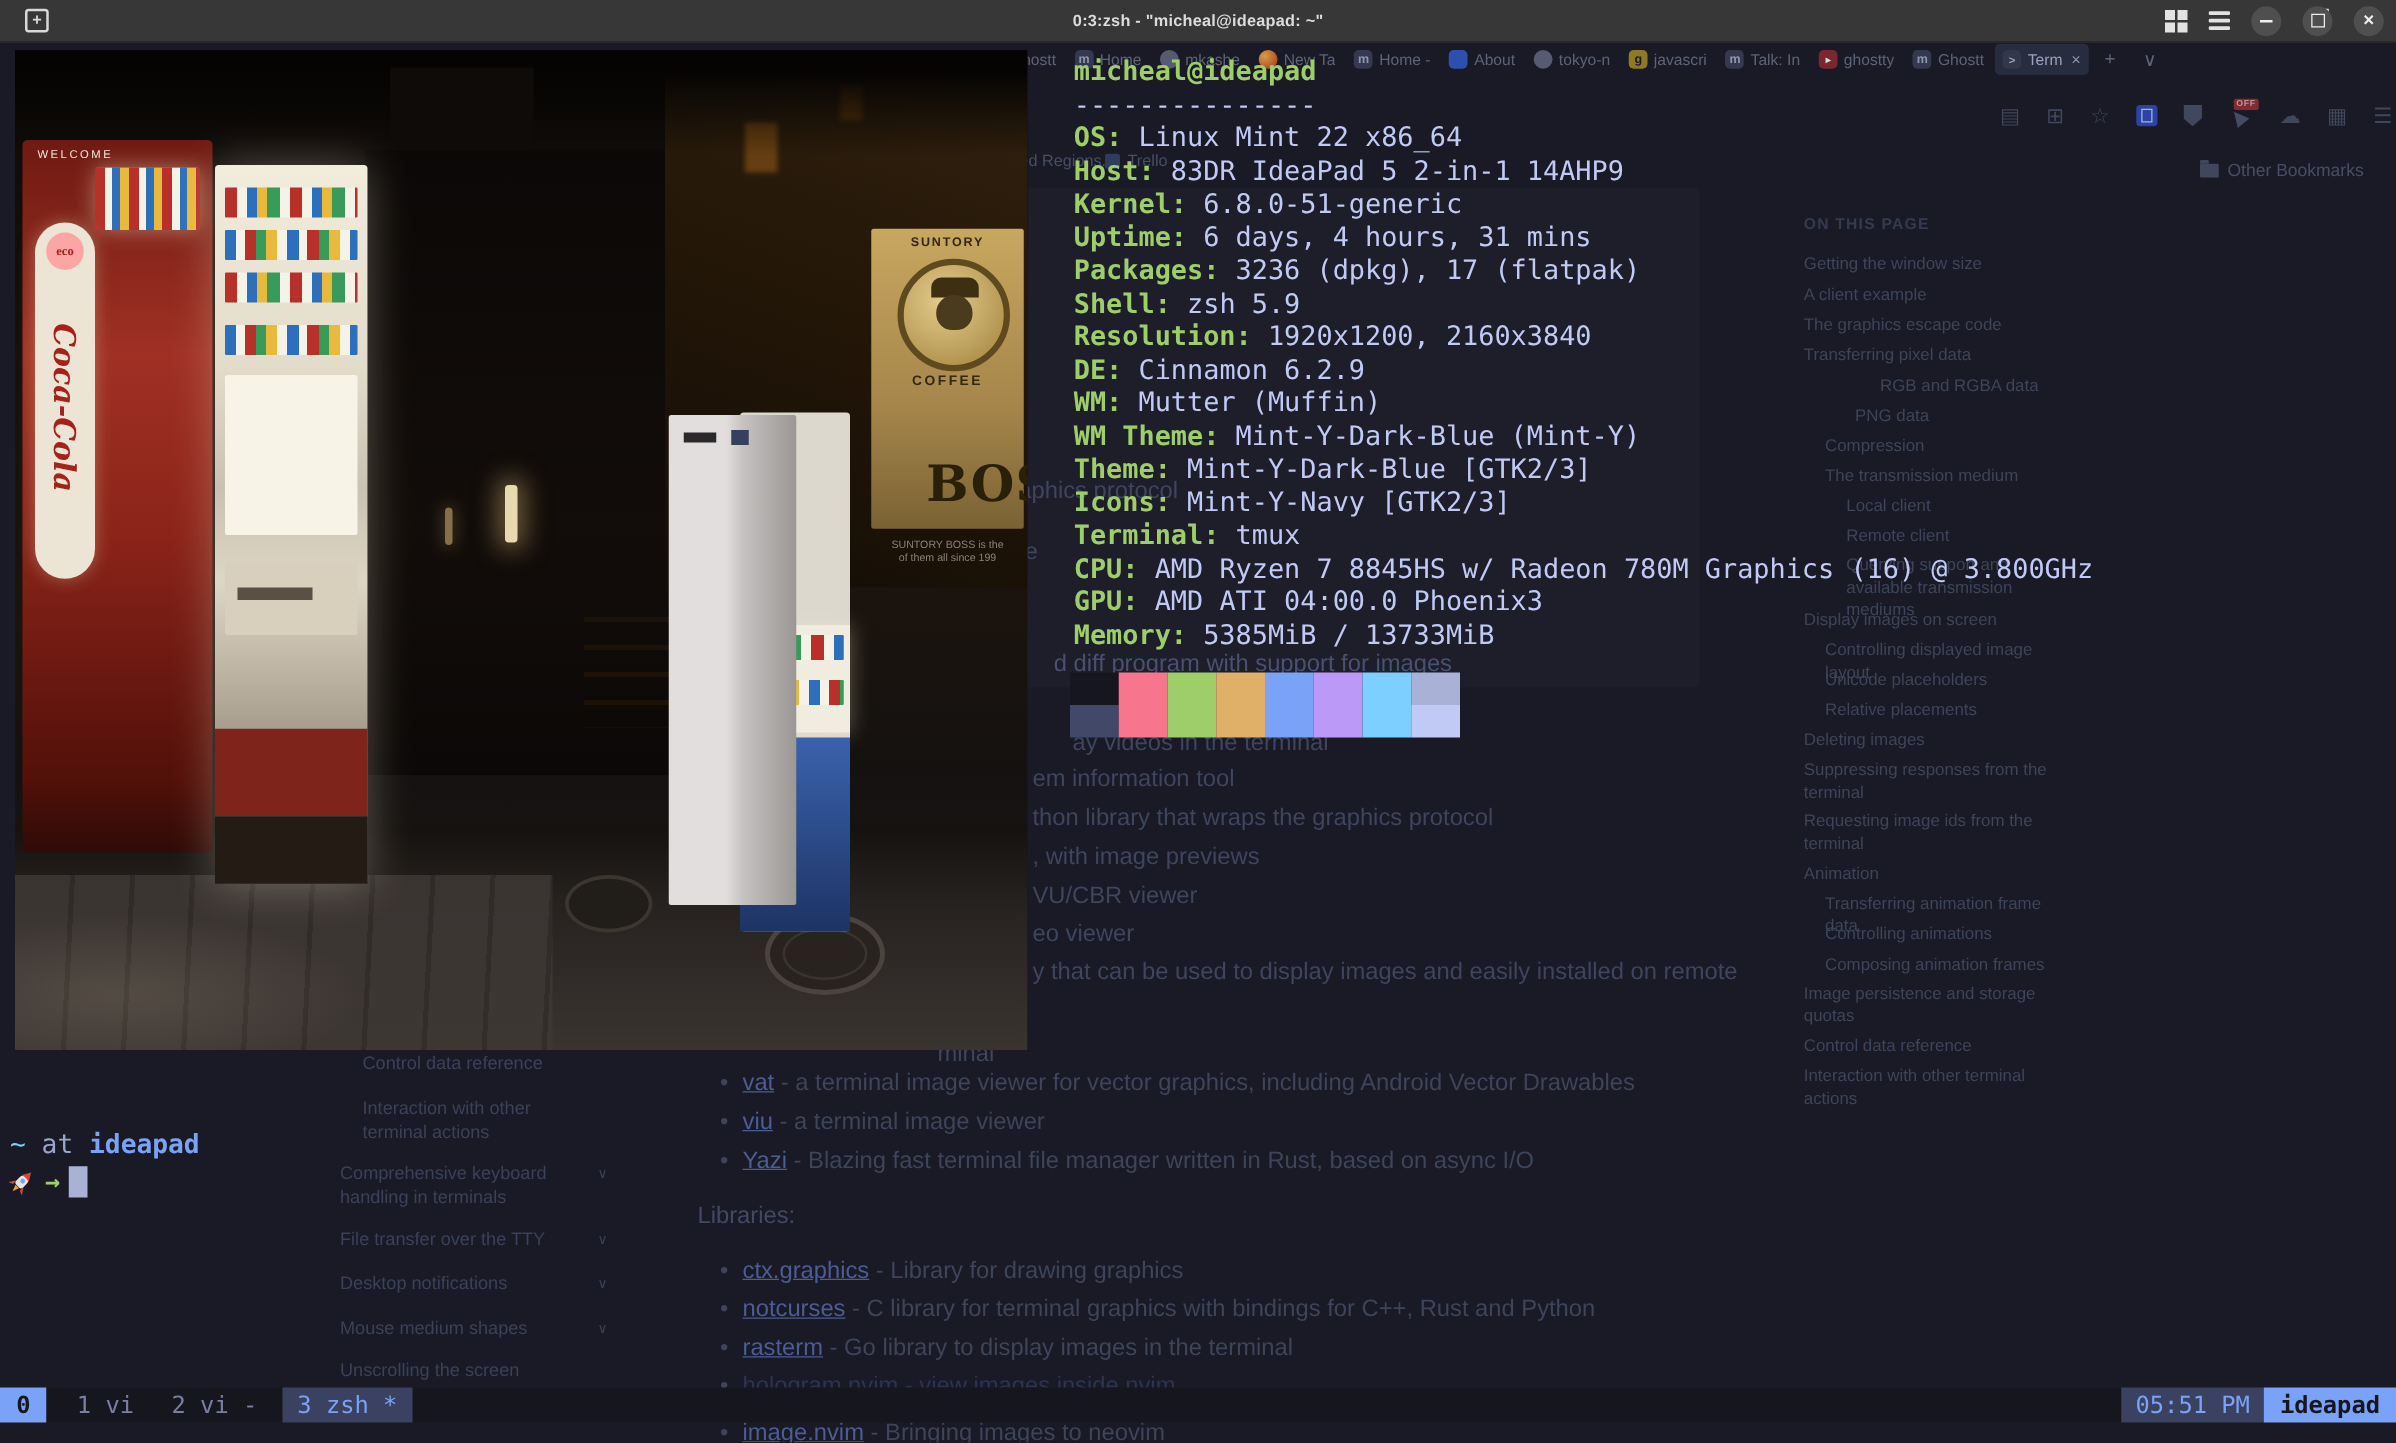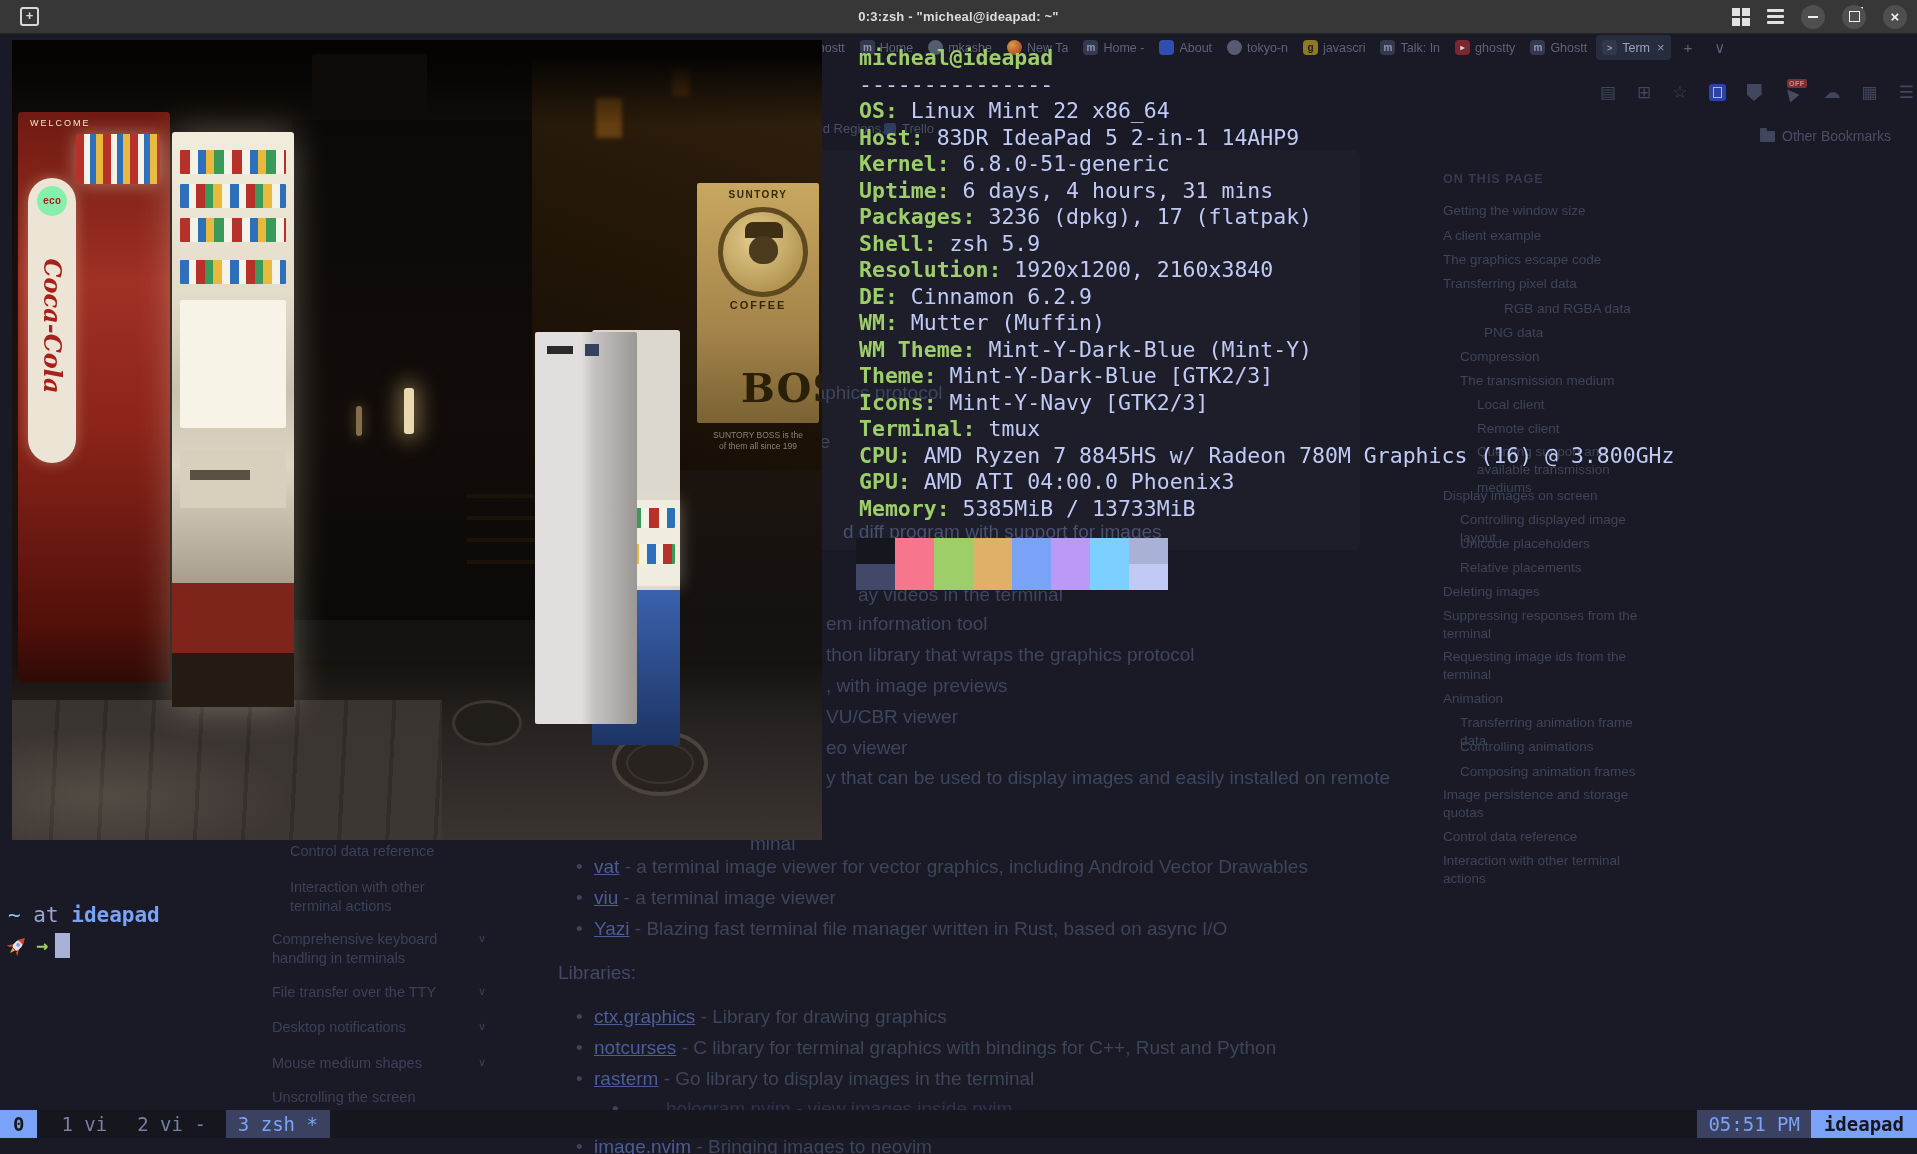--- a/index.html
+++ b/index.html
@@ -63,21 +63,21 @@
   .folder{width:15px;height:11px;background:#40465c;border-radius:1px;position:relative;}
   .folder:before{content:"";position:absolute;left:0;top:-3px;width:7px;height:3px;background:#40465c;
     border-radius:1px 1px 0 0;}
   .embedglow{position:absolute;left:800px;top:150px;width:560px;height:400px;
     background:rgba(210,220,255,0.022);border-radius:6px;}
   .bfrag{position:absolute;color:#3f455e;font-size:19px;white-space:nowrap;}
   .bfrag.bright{color:#4a5070;}
   .citem{position:absolute;left:558px;color:#3e4459;font-size:19px;white-space:nowrap;}
   .citem .bullet{display:inline-block;width:18px;color:#3e4459;}
   .citem .clink{color:#4c5c94;text-decoration:underline;}
-  .citem.dim,.citem.dim .clink{color:#2e3450;margin-left:36px;}
+  .citem.dim,.citem.dim .clink{color:#2e3450;}
   .citem.heading{color:#434965;}
   .bside{position:absolute;color:#3c415a;font-size:14.5px;width:170px;line-height:19px;}
   .bside.ind{left:290px;}
   .bchev{position:absolute;left:478px;color:#3c415a;font-size:11px;}
   .toc-h{position:absolute;left:1443px;top:172px;color:#353a50;font-size:12.5px;font-weight:700;
     letter-spacing:1px;}
   .titem{position:absolute;color:#3e4459;font-size:13.5px;line-height:18px;}
 
   
   .terminal{position:absolute;inset:0;z-index:10;font-family:"DejaVu Sans Mono",monospace;}
@@ -103,23 +103,23 @@
   .ph-coke .welcome{position:absolute;left:12px;top:6px;color:#efe8d8;font-size:9px;letter-spacing:2px;
     font-family:"Liberation Sans",sans-serif;}
   .ph-coke .lit{position:absolute;left:58px;top:22px;width:84px;height:50px;background:#ded5c2;
     border-radius:2px;box-shadow:0 0 18px rgba(240,228,190,.45);
     background-image:repeating-linear-gradient(90deg,#b8302a 0 8px,#f5f2e8 8px 14px,#2e6fbb 14px 20px,#e8b93c 20px 27px);}
   .ph-coke .ccpanel{position:absolute;left:10px;top:66px;width:48px;height:285px;background:#ece4d4;
     border-radius:24px;box-shadow:0 0 14px rgba(240,228,190,.35);}
   .cc-script{position:absolute;left:-38px;top:128px;width:124px;transform:rotate(90deg);
     font-family:"DejaVu Serif",serif;font-style:italic;font-weight:700;font-size:24px;color:#a8201a;
     text-align:center;white-space:nowrap;}
-  .ecobadge{position:absolute;left:9px;top:8px;width:30px;height:30px;border-radius:50%;background:#86efac;
+  .ecobadge{position:absolute;left:9px;top:8px;width:30px;height:30px;border-radius:50%;background:#fca5a5;
     color:#a8201a;font-size:10px;font-weight:700;display:flex;align-items:center;justify-content:center;
-    font-family:Liberation Mono, monospace;}
+    font-family:Liberation Serif, serif;}
   .ph-vend2{position:absolute;left:160px;top:92px;width:122px;height:575px;border-radius:3px;
     background:linear-gradient(180deg,#f2ecdc,#e3dccb 28%,#c9c2b1 45%,#ded6c4 58%,#a99f8e 78%,#6d6355 100%);
     box-shadow:0 0 36px rgba(255,244,214,.30);}
   .vrow{position:absolute;left:8px;right:8px;height:24px;border-radius:1px;
     background:repeating-linear-gradient(90deg,#b8302a 0 10px,#f5f2e8 10px 18px,#2e6fbb 18px 26px,#e8b93c 26px 34px,#3a9a59 34px 44px,#f5f2e8 44px 52px);}
   .vrow.r2{background:repeating-linear-gradient(90deg,#2e6fbb 0 9px,#f5f2e8 9px 16px,#b8302a 16px 25px,#3a9a59 25px 33px,#e8b93c 33px 42px,#f5f2e8 42px 50px);}
   .vpanel{position:absolute;left:8px;right:8px;top:168px;height:128px;background:#f7f3e7;border-radius:2px;}
   .vbtns{position:absolute;left:8px;right:8px;top:318px;height:58px;background:#d8d0bd;border-radius:2px;}
   .vbtns i{position:absolute;left:10px;top:20px;width:60px;height:10px;background:#5a5144;display:block;}
   .vred{position:absolute;left:0;right:0;bottom:54px;height:70px;background:#7e241a;}

